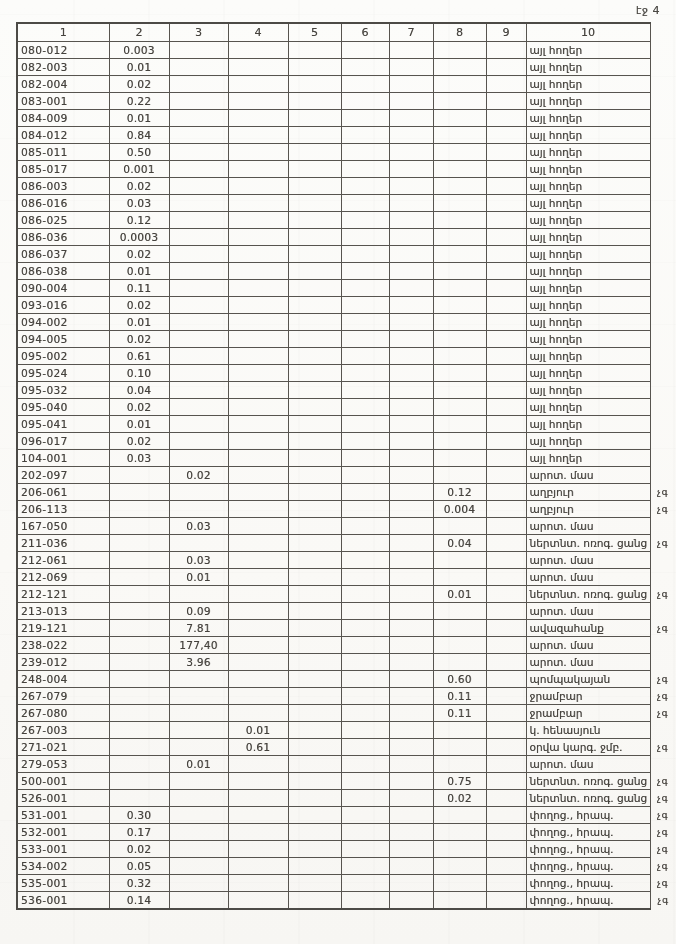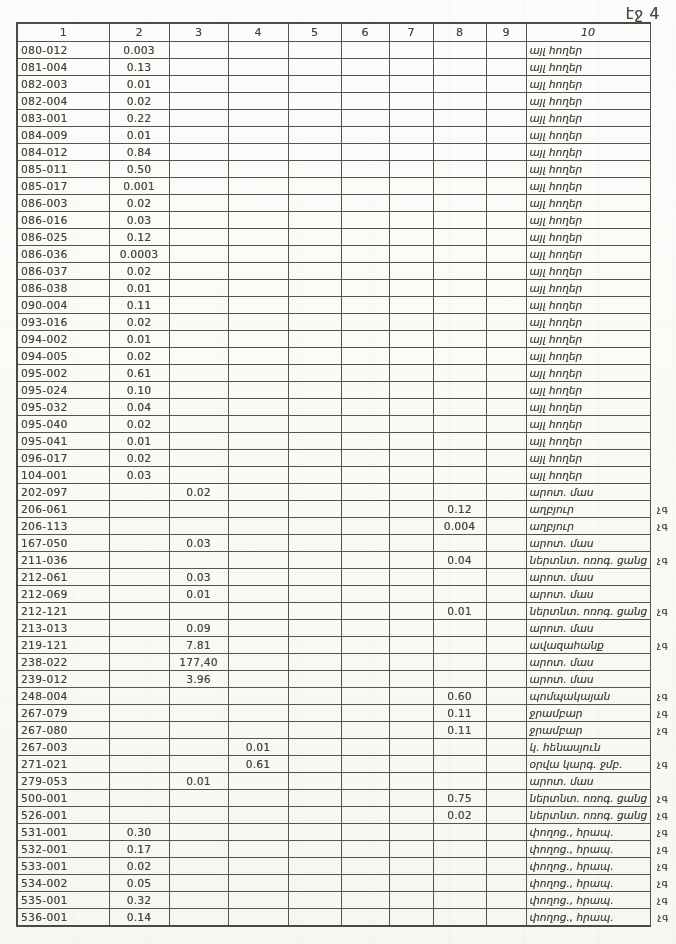--- a/index.html
+++ b/index.html
@@ -11,21 +11,21 @@
     position:relative;
   }
   .page{position:absolute;inset:0;background:
     linear-gradient(180deg,#fcfcfa 0%,#faf9f6 60%,#f7f6f3 100%);}
   .scan-noise{position:absolute;inset:0;pointer-events:none;opacity:.5;
     background-image:
       repeating-linear-gradient(90deg,transparent 0 73px,rgba(90,88,84,.03) 73px 75px),
       repeating-linear-gradient(0deg,transparent 0 61px,rgba(90,88,84,.03) 61px 62px);}
   .page-label{
     position:absolute;top:4px;right:16px;
-    font-size:16px;letter-spacing:.5px;color:#4a4843;
+    font-size:11px;letter-spacing:.5px;color:#4a4843;
     text-shadow:.3px .3px 0 rgba(70,68,64,.5);
   }
   table.reg{
     position:absolute;left:16px;top:22px;
     border-collapse:collapse;table-layout:fixed;
     width:659px;
     font-size:10.5px;
   }
   table.reg td,table.reg th{
     border:1px solid #57544f;
@@ -37,21 +37,21 @@
   table.reg tr.hdr th{
     height:17px;font-size:11px;text-align:center;
     border-top:2px solid #4c4a46;
   }
   table.reg th.c1,table.reg td.c1{border-left:2px solid #4c4a46;}
   table.reg td.c1{text-align:left;letter-spacing:.4px;}
   td.num{text-align:center;letter-spacing:.3px;}
   td.c10,th.c10{
     
     background-image:linear-gradient(to bottom,#57544f,#57544f);
-    background-size:1px 100%;background-position:2px 0;background-repeat:no-repeat;font-style:italic;
+    background-size:1px 100%;background-position:2px 0;background-repeat:no-repeat;
   }
   td.c10{text-align:left;padding-left:7px;}
   td.c10 span{border-bottom:1px solid rgba(75,73,68,.5);padding-bottom:18px;}
   th.c10,td.c10{border-right:2px solid #4c4a46;}
   tr:last-child td{border-bottom:2px solid #4c4a46;}
   td.markc,th.markc{
     border:none !important;background:none !important;
     text-align:center;padding-left:7px;
     font-size:9px;color:#5b5852;letter-spacing:1px;
     text-shadow:.3px .3px 0 rgba(80,78,74,.4);
@@ -102,33 +102,20 @@
           <td class="num"></td>
           <td class="num"></td>
           <td class="num"></td>
           <td class="num"></td>
           <td class="num"></td>
           <td class="num"></td>
           <td class="c10"><span>այլ հողեր</span></td>
           <td class="markc"></td>
         </tr>
         <tr>
-          <td class="c1">081-004</td>
-          <td class="num">0.13</td>
-          <td class="num"></td>
-          <td class="num"></td>
-          <td class="num"></td>
-          <td class="num"></td>
-          <td class="num"></td>
-          <td class="num"></td>
-          <td class="num"></td>
-          <td class="c10"><span>այլ հողեր</span></td>
-          <td class="markc"></td>
-        </tr>
-        <tr>
           <td class="c1">082-003</td>
           <td class="num">0.01</td>
           <td class="num"></td>
           <td class="num"></td>
           <td class="num"></td>
           <td class="num"></td>
           <td class="num"></td>
           <td class="num"></td>
           <td class="num"></td>
           <td class="c10"><span>այլ հողեր</span></td>

